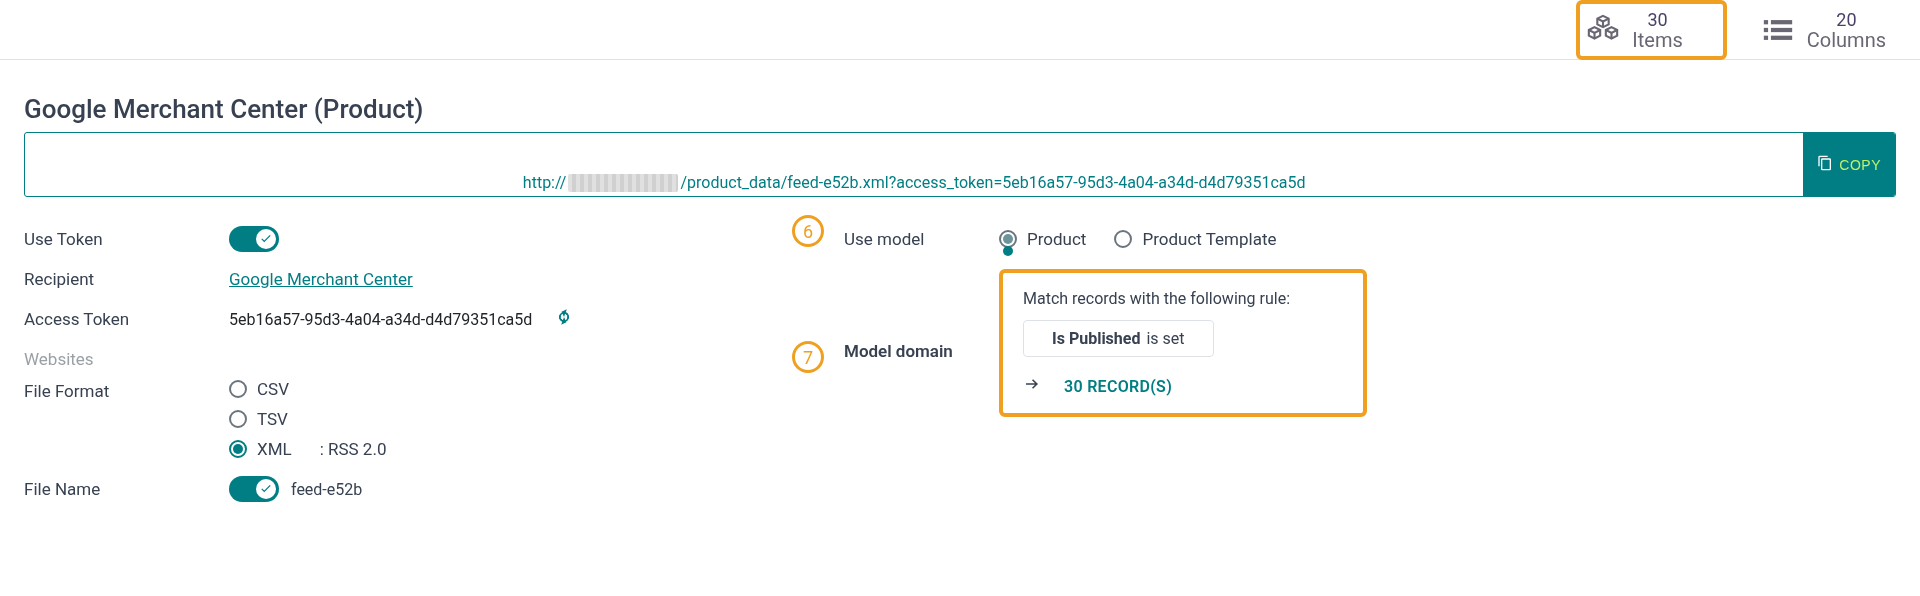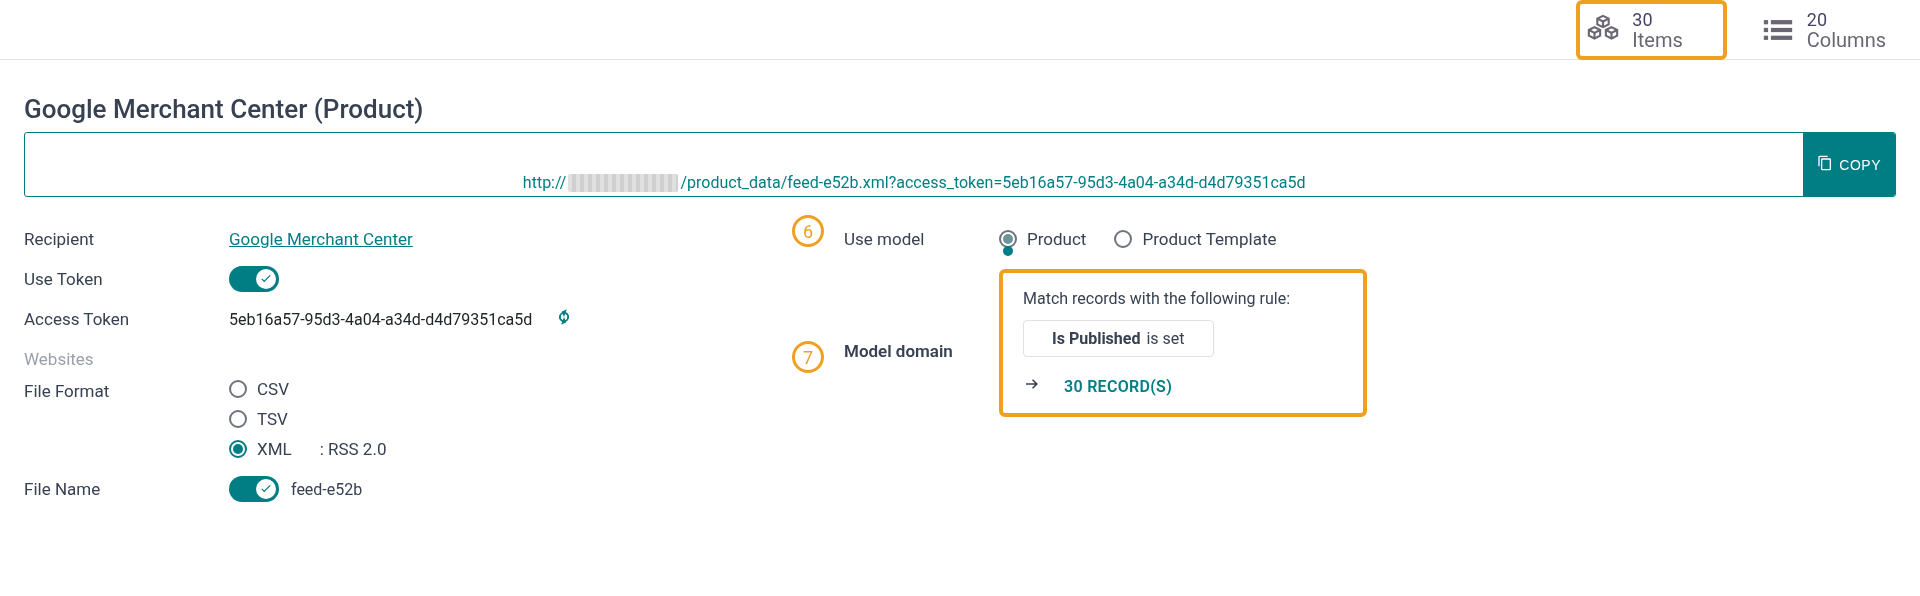--- a/index.html
+++ b/index.html
@@ -15,33 +15,33 @@
     --white:#ffffff;
     --tealish:#2e7b7f;
   }
   *{box-sizing:border-box}
   body{
     margin:0; padding:0; font-family:-apple-system,BlinkMacSystemFont,"Segoe UI",Roboto,"Helvetica Neue",Arial,sans-serif;
     color:var(--text); font-size:16px; background:#fff; width:1920px; min-height:596px;
   }
   .top-bar{height:60px; border-bottom:1px solid var(--border); display:flex; align-items:center; justify-content:flex-end; padding:0 24px; gap:28px;}
   .stat-group{display:flex; align-items:center; gap:12px; padding:6px 10px 6px 6px}
-  .stat-text{display:flex; flex-direction:column; line-height:20px;}
+  .stat-text{display:flex; flex-direction:column; line-height:20px;text-align:center;}
   .stat-count{color:#4a3f67; font-size:18px}
   .stat-label{color:#6b6673; font-size:20px}
   .stat-outline{border:4px solid var(--orange); border-radius:6px; padding-right:40px;}
   .icon-3d,.icon-list{width:34px;height:34px;display:inline-block;color:#6b6673}
   main{padding:24px;}
   h1.page-title{font-size:26px; font-weight:500; margin:10px 0 8px 0; color:#374151}
   .url-row{display:flex; align-items:stretch; border:1px solid var(--teal); border-radius:3px; overflow:hidden; margin-bottom:22px;}
   .url-text{flex:1; display:flex; align-items:center; justify-content:center; gap:0; padding:4px 12px; color:#666; font-size:16px;margin-top:36px;}
   .url-text a{color:var(--teal); text-decoration:none}
   .url-text .proto{color:var(--teal)}
   .url-text .blurr{display:inline-block; width:110px; height:18px; background:repeating-linear-gradient(90deg,#e0e0e0 0 4px,#d0d0d0 4px 8px); border-radius:2px; margin:0 2px}
-  .copy-btn{background:var(--teal); color:#ffffff; border:none; padding:0 14px; display:flex; align-items:center; gap:6px; cursor:pointer; font-size:14px; letter-spacing:.5px}
+  .copy-btn{background:var(--teal); color:#bef264; border:none; padding:0 14px; display:flex; align-items:center; gap:6px; cursor:pointer; font-size:14px; letter-spacing:.5px}
   .copy-btn svg{width:16px;height:16px;fill:#fff}
   .form-grid{display:grid; grid-template-columns: 760px 1fr; gap:0 60px; align-items:start;}
   .row{display:flex; align-items:center; min-height:40px}
   .lbl{width:205px; color:#374151; font-size:17px; flex-shrink:0}
   .val-link{color:var(--teal); font-size:17px}
   .toggle{--w:50px;--h:26px; width:var(--w); height:var(--h); background:var(--teal); border-radius:13px; position:relative; display:inline-block}
   .toggle .knob{position:absolute; right:3px; top:3px; width:20px; height:20px; background:#fff; border-radius:50%; display:flex; align-items:center; justify-content:center;}
   .toggle .knob svg{width:14px;height:14px;fill:var(--teal)}
   .refresh-icon{color:var(--teal); cursor:pointer; margin-left:22px}
   .muted{color:#9aa0a6}
@@ -122,33 +122,33 @@
             <path d="M16 1H4a2 2 0 0 0-2 2v14h2V3h12V1zm3 4H8a2 2 0 0 0-2 2v14a2 2 0 0 0 2 2h11a2 2 0 0 0 2-2V7a2 2 0 0 0-2-2zm0 16H8V7h11v14z"></path>
           </svg></span>
       <span>COPY</span>
     </button>
   </div>
 
   <div class="form-grid">
 
     <div>
       <div class="row">
-        <span class="lbl">Recipient</span>
-        <a href="#" class="val-link">Google Merchant Center</a>
-      </div>
-
-      <div class="row">
         <span class="lbl">Use Token</span>
         <span class="toggle">
           <span class="knob">
             <span><svg viewBox="0 0 24 24">
                   <path d="M9 16.2l-3.5-3.5L4 14.2 9 19.2 20 8.2l-1.5-1.5z"></path>
                 </svg></span>
           </span>
         </span>
+      </div>
+
+      <div class="row">
+        <span class="lbl">Recipient</span>
+        <a href="#" class="val-link">Google Merchant Center</a>
       </div>
 
       <div class="row">
         <span class="lbl">Access Token</span>
         <span>5eb16a57-95d3-4a04-a34d-d4d79351ca5d</span>
         <span class="refresh-icon">
           <svg width="20" height="20" viewBox="0 0 24 24" fill="#017e84">
               <path d="M12 6V2L7 7l5 5V8a4 4 0 1 1-4 4H6a6 6 0 1 0 6-6z" transform="rotate(20 12 12)"></path>
               <path d="M12 18v4l5-5-5-5v4a4 4 0 1 1 4-4h2a6 6 0 1 0-6 6z" transform="rotate(20 12 12)"></path>
             </svg>

